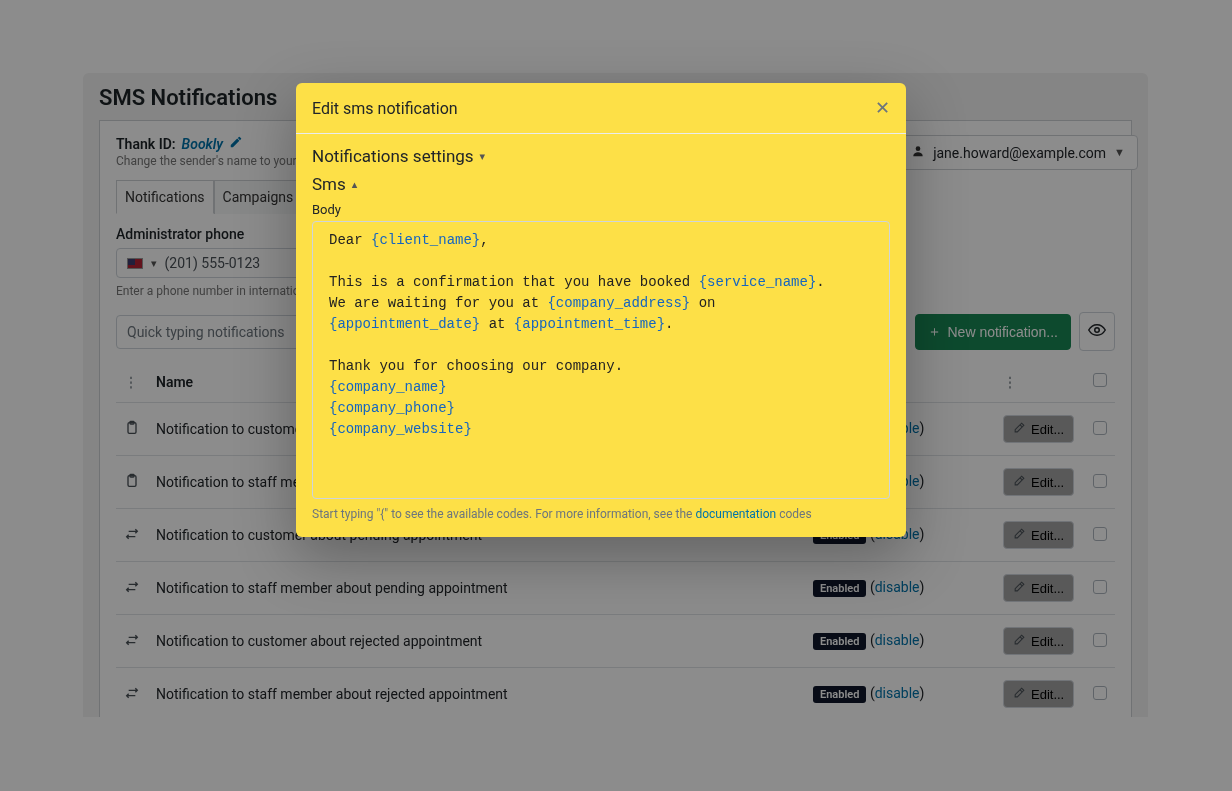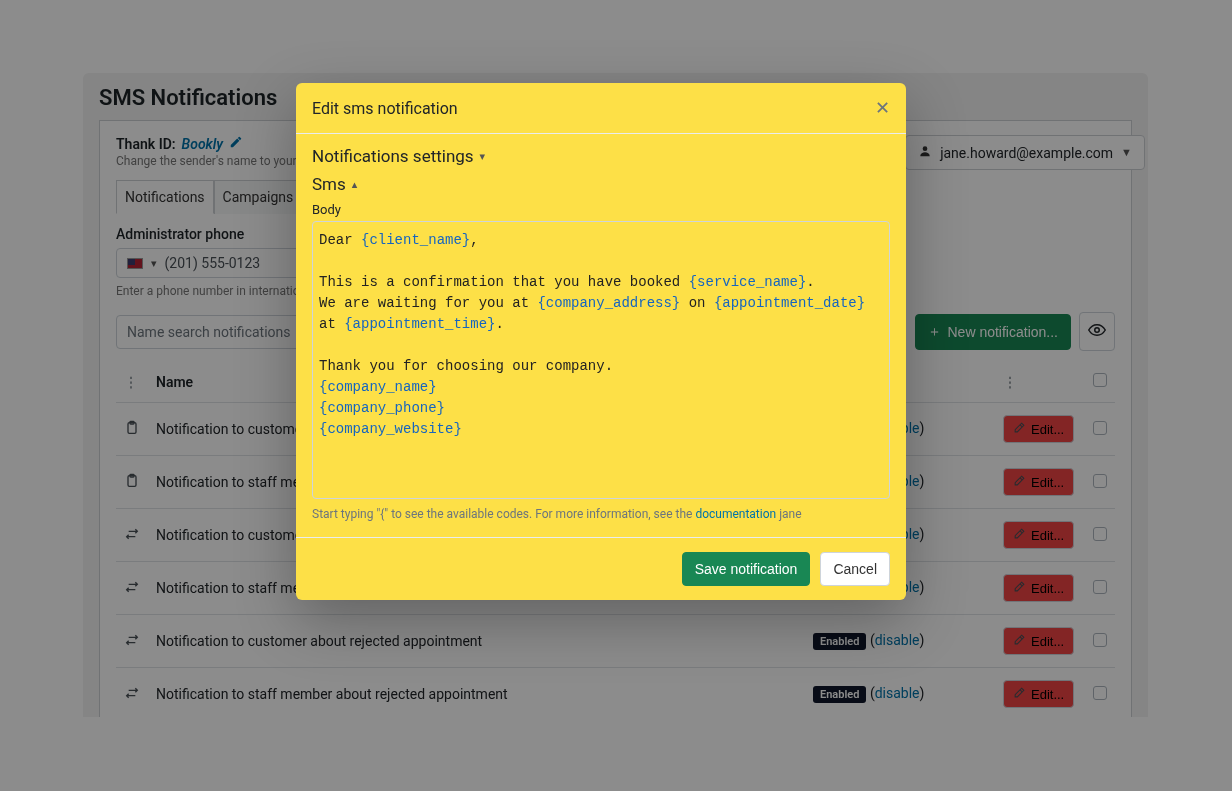--- a/index.html
+++ b/index.html
@@ -106,24 +106,24 @@
   .badge {
     display:inline-block;
     padding:2px 7px;
     border-radius:3px;
     font-size:11px;
     font-weight:600;
     color:#fff;
   }
   .badge-enabled { background:#0f172a; }
   .state-link { color:#0073aa; }
-  .btn-edit { border:1px solid #ced4da; border-radius:4px; padding:5px 9px; background:#ef4444; font-size:13px; display:inline-flex; gap:5px; align-items:center; }
+  .btn-edit { border:1px solid #ced4da; border-radius:4px; padding:5px 9px; background:#a3a3a3; font-size:13px; display:inline-flex; gap:5px; align-items:center; }
   .thead-controls { width:18px; color:#9aa0a6; }
   .user-dropdown {
-    position:absolute; right:3px; top:62px;
+    position:absolute; right:10px; top:62px;
     border:1px solid #ccd0d4; background:#fff; border-radius:4px;
     padding:8px 12px; display:flex; align-items:center; gap:8px; font-size:14px;
   }
   
   .overlay {
     position:absolute; inset:0;
     background: rgba(0,0,0,0.45);
   }
   .modal {
     position:absolute;
@@ -143,21 +143,21 @@
   .modal-title { font-size:16px; color:#212529; }
   .modal-close { font-size:18px; color:#6c757d; background:none; border:none; cursor:pointer; }
   .modal-body { padding: 12px 16px 6px; }
   .section-header {
     font-size:17px; color:#212529; display:flex; align-items:center; gap:6px; margin-bottom:8px; cursor:pointer;
   }
   .caret { font-size:11px; color:#555; }
   .body-label { font-size:13px; color:#212529; margin-bottom:4px; }
   .editor {
     border:1px solid #ced4da; border-radius:4px;
-    padding:8px 6px; height:278px;
+    padding:8px 16px; height:278px;
     font-family: ui-monospace, Menlo, "Courier New", monospace;
     font-size:14px; line-height:1.5; color:#222;
     overflow:auto; white-space:pre-wrap;
   }
   .editor .ph { color:#1565c0; }
   .hint-row { font-size:12px; color:#6c757d; padding:8px 0 10px; }
   .hint-row a { color:#0073aa; text-decoration:none; }
   .modal-footer {
     border-top:1px solid #e9ecef;
     padding:14px 16px;
@@ -204,21 +204,21 @@
 
     <div class="field-label">Administrator phone</div>
     <div class="phone-input-wrap">
       <span class="flag"></span>
       <span class="caret">▾</span>
       <span class="phone-value">(201) 555-0123</span>
     </div>
     <div class="phone-hint">Enter a phone number in international fo</div>
 
     <div class="row-toolbar">
-      <div class="search-wrap">Name search notifications</div>
+      <div class="search-wrap">Quick typing notifications</div>
       <div class="spacer"></div>
       <button class="btn btn-green">
         <span>＋</span>
         <span>New notification...</span>
       </button>
       <button class="btn btn-outline eye-btn">
         <span>
           <svg width="18" height="18" viewBox="0 0 24 24" fill="none" stroke="#212529" stroke-width="2">
               <path d="M1 12s4-7 11-7 11 7 11 7-4 7-11 7S1 12 1 12z"></path>
               <circle cx="12" cy="12" r="3"></circle>
@@ -362,20 +362,16 @@
     <div class="editor" id="editor">Dear <span class="ph">{client_name}</span>,
 
 This is a confirmation that you have booked <span class="ph">{service_name}</span>.
 We are waiting for you at <span class="ph">{company_address}</span> on <span class="ph">{appointment_date}</span> at <span class="ph">{appointment_time}</span>.
 
 Thank you for choosing our company.
 <span class="ph">{company_name}</span>
 <span class="ph">{company_phone}</span>
 <span class="ph">{company_website}</span></div>
     <div class="hint-row">
-      <span>Start typing "{" to see the available codes. For more information, see the </span><a href="#">documentation</a><span> jane</span>
-    </div>
-  </div>
-  <div class="modal-footer">
-    <button class="btn btn-green">Save notification</button>
-    <button class="btn btn-outline">Cancel</button>
+      <span>Start typing "{" to see the available codes. For more information, see the </span><a href="#">documentation</a><span> codes</span>
+    </div>
   </div>
 </div>
 
 </body></html>

